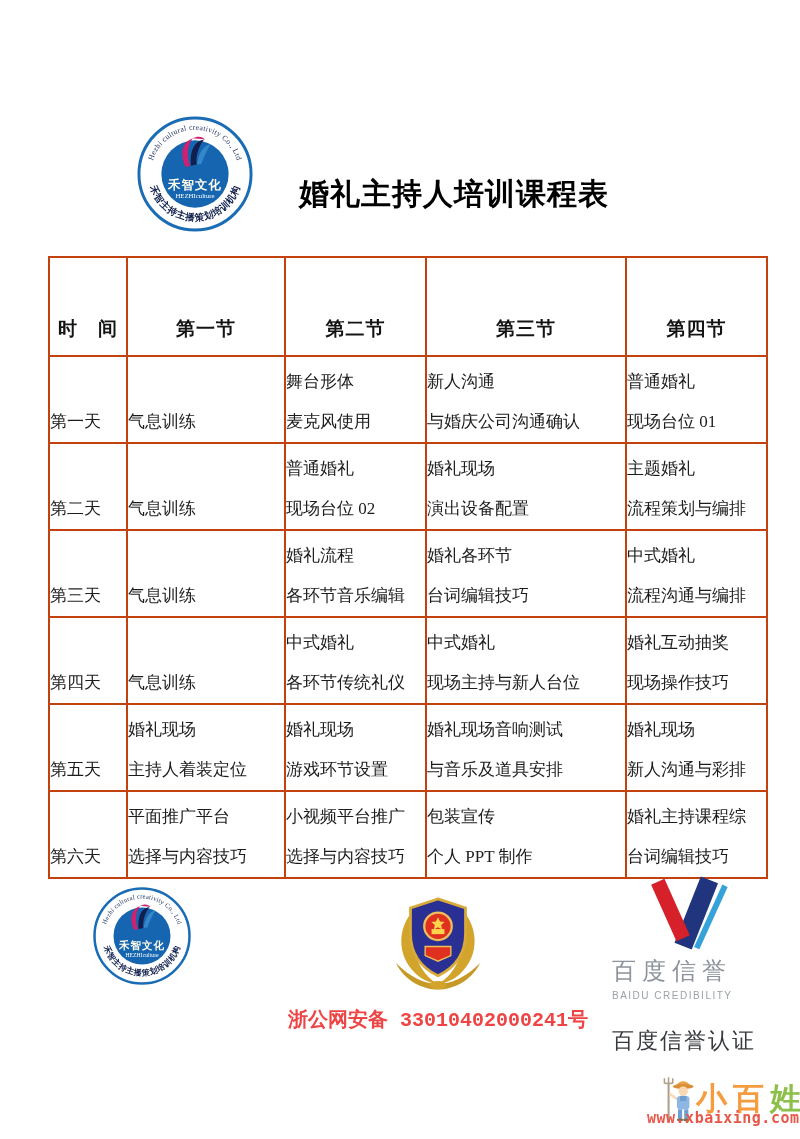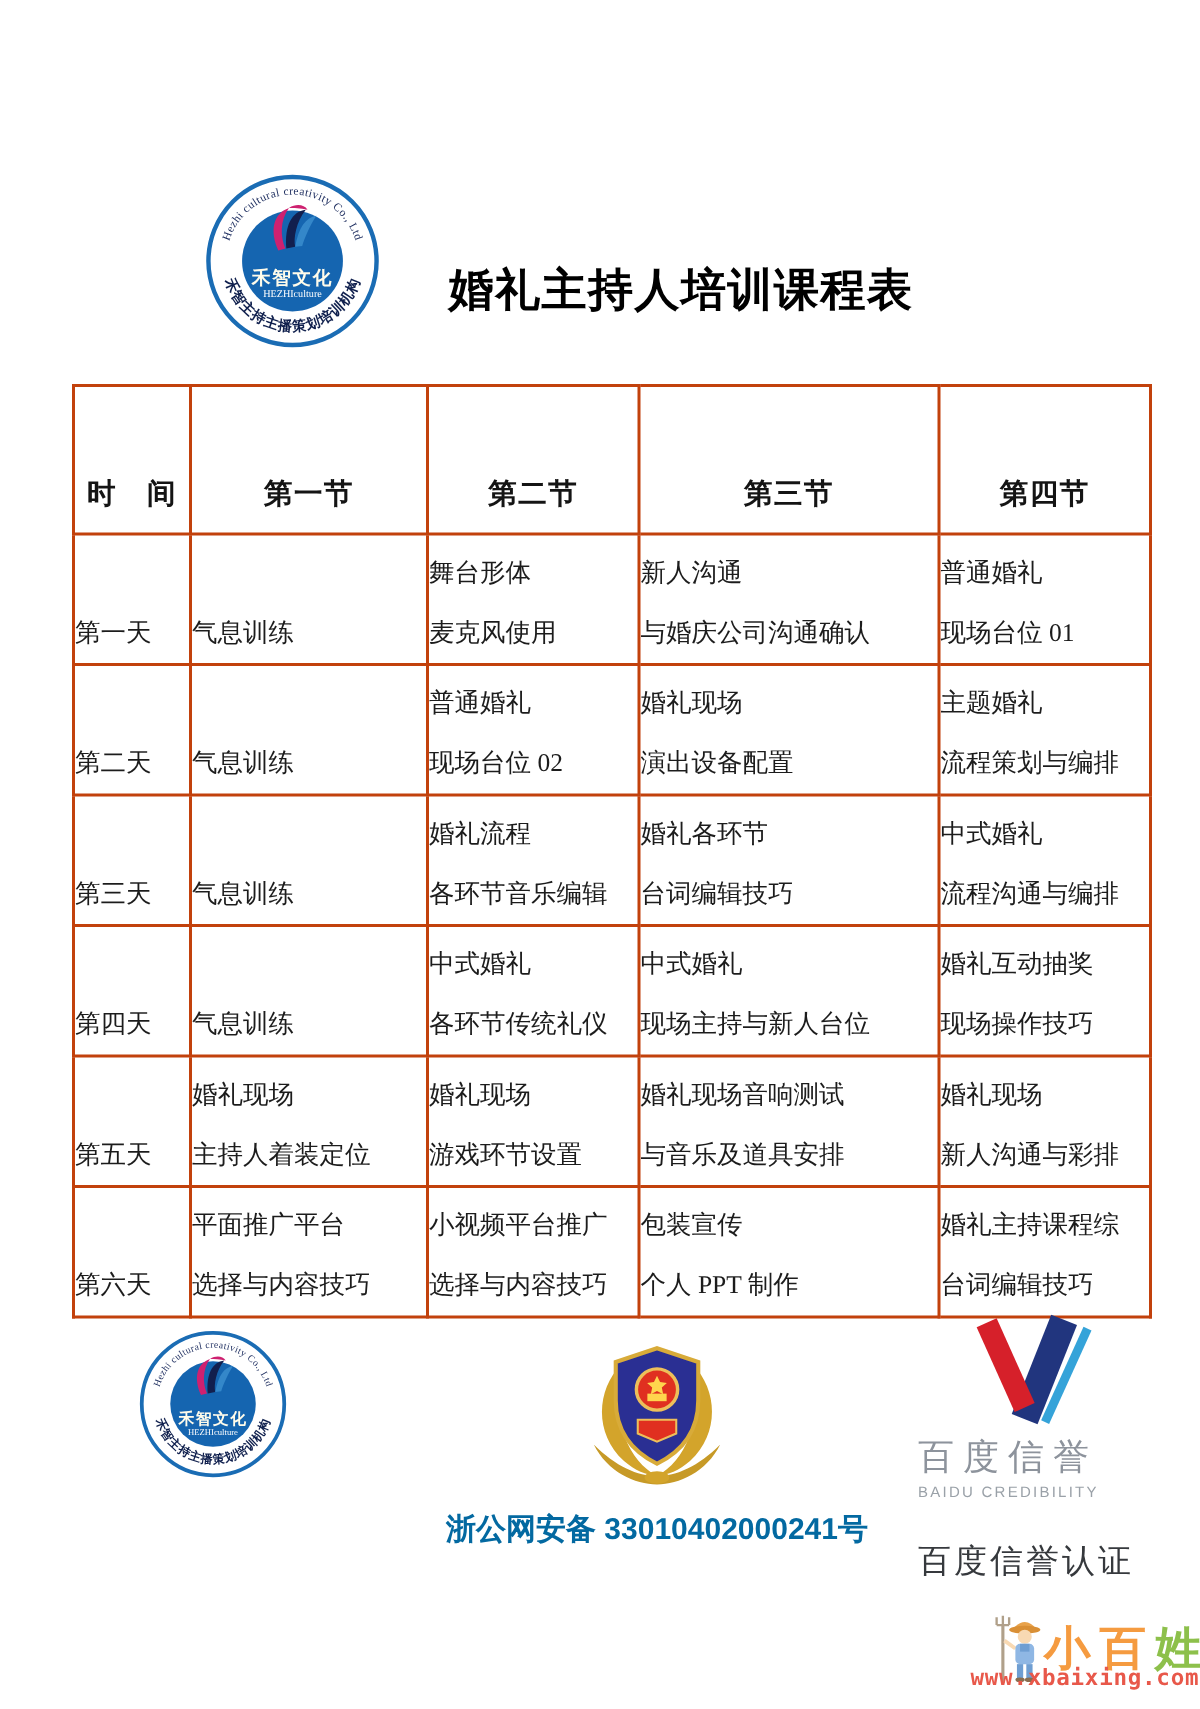--- a/index.html
+++ b/index.html
@@ -22,22 +22,22 @@
           white-space:nowrap;overflow:visible;color:#1c1c1c;}
   .l1{margin-top:6px;}
   .l2{margin-top:2px;}
 
   
   .logo-foot{position:absolute;left:92px;top:886px;width:100px;height:100px;}
   .icp-line{position:absolute;left:33px;top:998px;font-size:18px;font-weight:500;
             font-family:"Liberation Sans","DejaVu Sans",sans-serif;color:#141414;white-space:nowrap;}
   .police-badge{position:absolute;left:383px;top:884px;width:110px;height:114px;}
   .police-line{position:absolute;left:288px;top:1006px;width:300px;text-align:center;
-               font-size:20px;font-weight:bold;font-family:Liberation Sans, sans-serif;
-               color:#0369a1;white-space:nowrap;}
+               font-size:20px;font-weight:bold;font-family:Liberation Mono, monospace;
+               color:#ef4444;white-space:nowrap;}
   .baidu-block{position:absolute;left:612px;top:876px;width:150px;text-align:left;
                font-family:"Liberation Sans","DejaVu Sans",sans-serif;}
   .baidu-v{width:100px;height:76px;display:block;margin:0 auto;}
   .baidu-cn{font-size:24px;color:#8d939c;letter-spacing:6px;margin-top:3px;white-space:nowrap;}
   .baidu-en{font-size:10px;color:#9aa1a8;letter-spacing:1.5px;margin-top:3px;white-space:nowrap;}
   .baidu-cert{font-size:22px;color:#36393d;letter-spacing:2px;margin-top:25px;font-weight:500;white-space:nowrap;}
 
   
   .wm-fig{position:absolute;left:662px;top:1074px;width:34px;height:50px;}
   .wm-brand{position:absolute;left:696px;top:1078px;font-size:31px;font-weight:bold;

